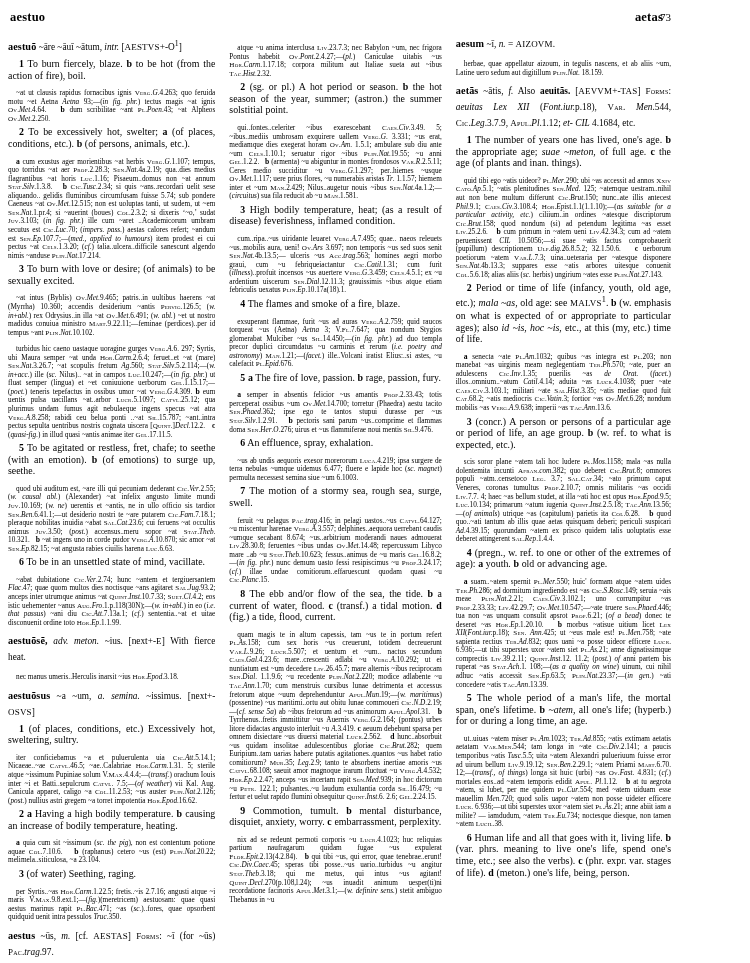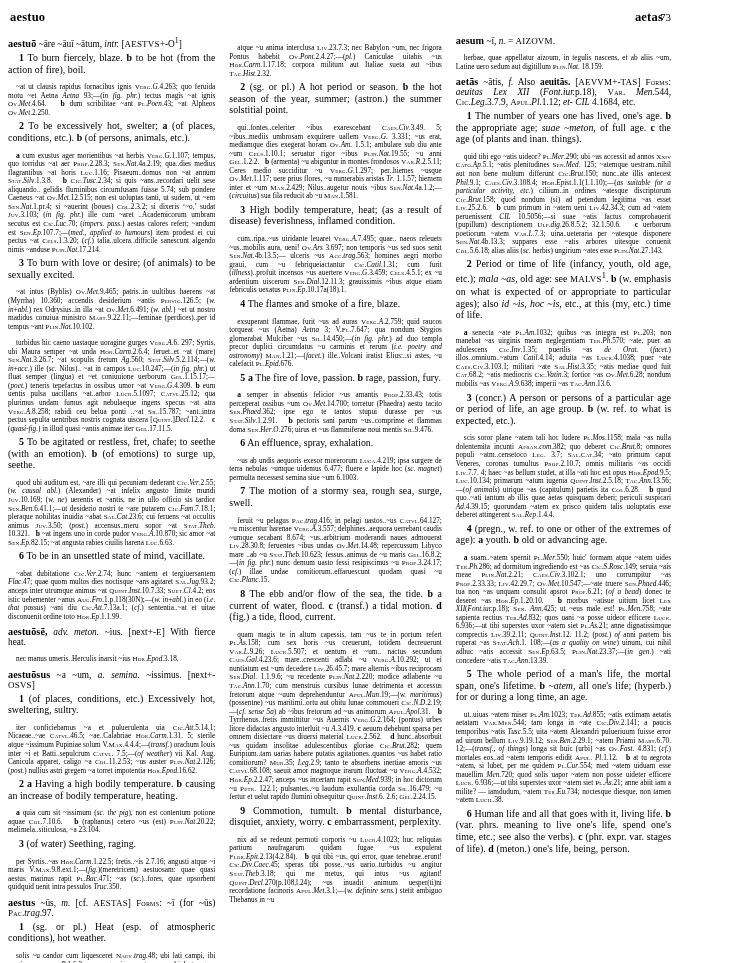--- a/index.html
+++ b/index.html
@@ -50,21 +50,21 @@
   .col1{width:238px;}
   .col2{width:244px;}
   .col3{width:247px;}
 
   
   .entry{margin:0 0 0 0;}
   .entry + .entry{margin-top:6px;}
 
   .headword-line{
     font-size:9.3px;
-    line-height:10px;
+    line-height:16px;
     text-align:justify;
     margin:0 0 1px 0;
     text-indent:0;
   }
   .hw{
     font-weight:bold;
     font-size:10.2px;
     letter-spacing:.1px;
   }
   .sc{font-variant:small-caps;font-size:9px;letter-spacing:.2px;}

